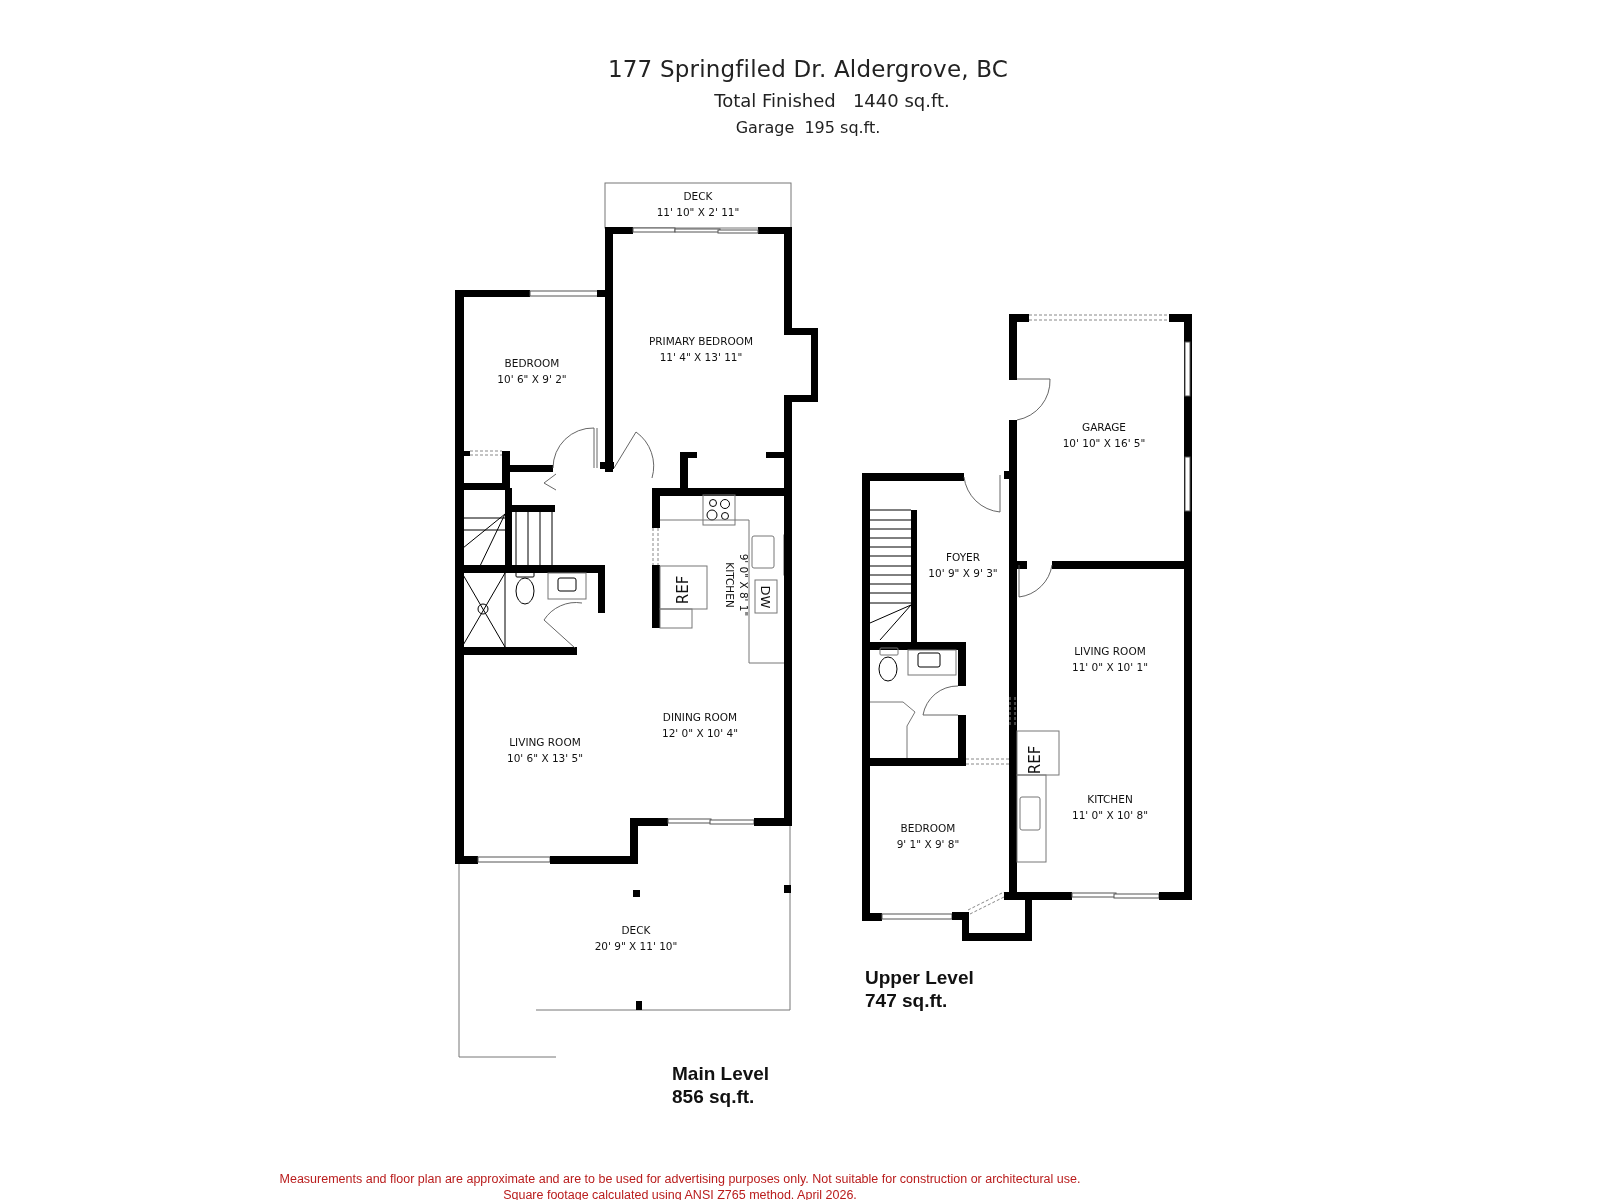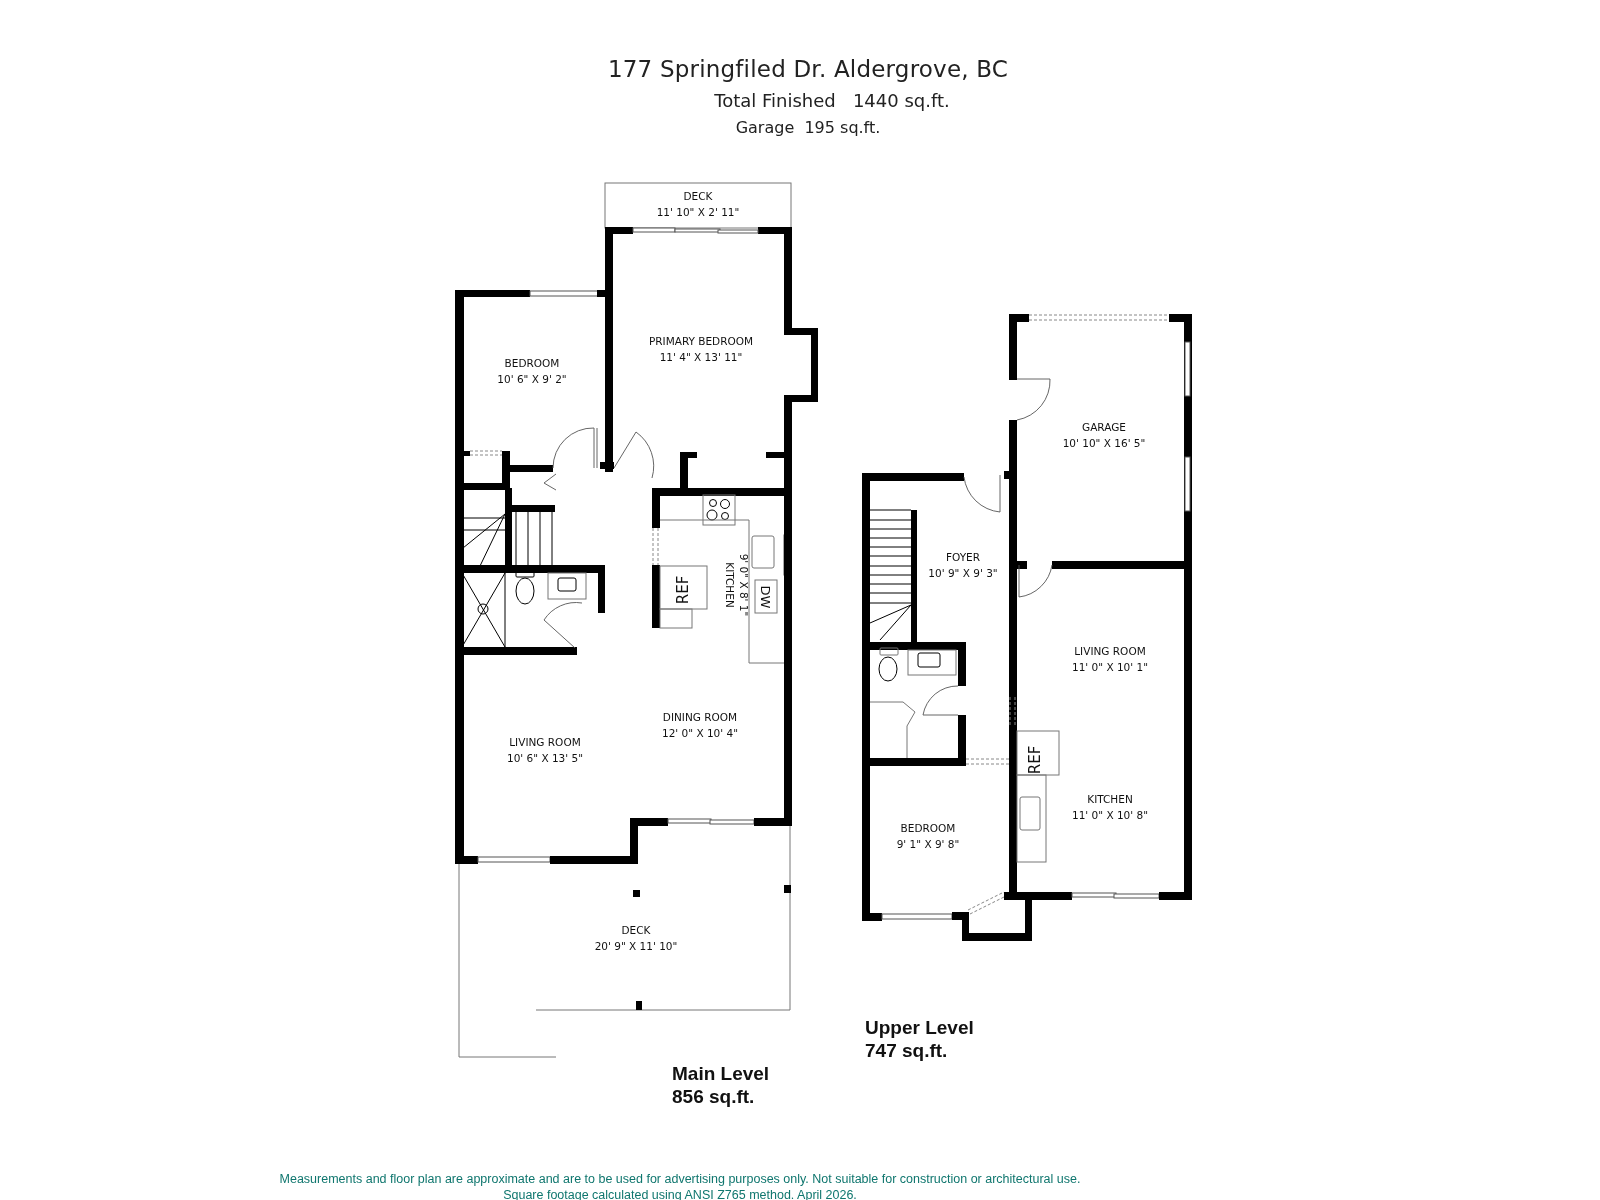--- a/index.html
+++ b/index.html
@@ -2,21 +2,21 @@
 <html><head>
 <meta charset="utf-8">
 <style>
   html, body { margin:0; padding:0; background:#ffffff; }
   body { width:1600px; height:1200px; position:relative; overflow:hidden; font-family:"Liberation Sans", sans-serif; color:#1a1a1a; }
   .hdr { position:absolute; left:8px; width:1600px; text-align:center; font-family:"DejaVu Sans", sans-serif; font-weight:normal; color:#222; }
   .hdr-title { top:56px; font-size:23px; letter-spacing:0.2px; }
   .hdr-sub1 { top:90px; font-size:18px; }
   .hdr-sub2 { top:118px; font-size:16px; }
   .level-label { position:absolute; font-family:"Liberation Sans", sans-serif; font-weight:bold; font-size:19px; line-height:23px; color:#111; }
-  .footer { position:absolute; left:0; width:1360px; text-align:center; font-family:"Liberation Sans", sans-serif; font-size:12.5px; line-height:16px; color:#0f766e; }
+  .footer { position:absolute; left:0; width:1360px; text-align:center; font-family:"Liberation Sans", sans-serif; font-size:12.5px; line-height:16px; color:#b91c1c; }
   svg { position:absolute; left:0; top:0; }
   .wall { fill:#000; }
   .thin { stroke:#000; stroke-width:1; fill:none; }
   .grey { stroke:#777; stroke-width:1; fill:none; }
   .win { fill:#fff; stroke:#555; stroke-width:1; }
   .dash { stroke:#888; stroke-width:1; stroke-dasharray:3 2; fill:none; }
   .door { stroke:#555; stroke-width:0.9; fill:none; }
   .rlabel { font-family:"DejaVu Sans", sans-serif; font-size:10.5px; fill:#111; text-anchor:middle; }
   .fixlabel { font-family:"DejaVu Sans", sans-serif; font-size:15px; fill:#111; text-anchor:middle; }
 </style>
@@ -248,19 +248,19 @@
     <text class="rlabel" x="1110" y="819">11' 0" X 10' 8"</text>
     <text class="rlabel" x="928" y="832">BEDROOM</text>
     <text class="rlabel" x="928" y="848">9' 1" X 9' 8"</text>
   </g>
 </svg>
 
 <div class="level-label" style="left:672px; top:1038px;margin-top:24px;">
   <div>Main Level</div>
   <div>856 sq.ft.</div>
 </div>
-<div class="level-label" style="left:865px; top:1016px;">
+<div class="level-label" style="left:865px; top:966px;">
   <div>Upper Level</div>
   <div>747 sq.ft.</div>
 </div>
 
 <div class="footer" style="top:1171px;">Measurements and floor plan are approximate and are to be used for advertising purposes only. Not suitable for construction or architectural use.</div>
 <div class="footer" style="top:1187px;">Square footage calculated using ANSI Z765 method. April 2026.</div>
 
 </body></html>

